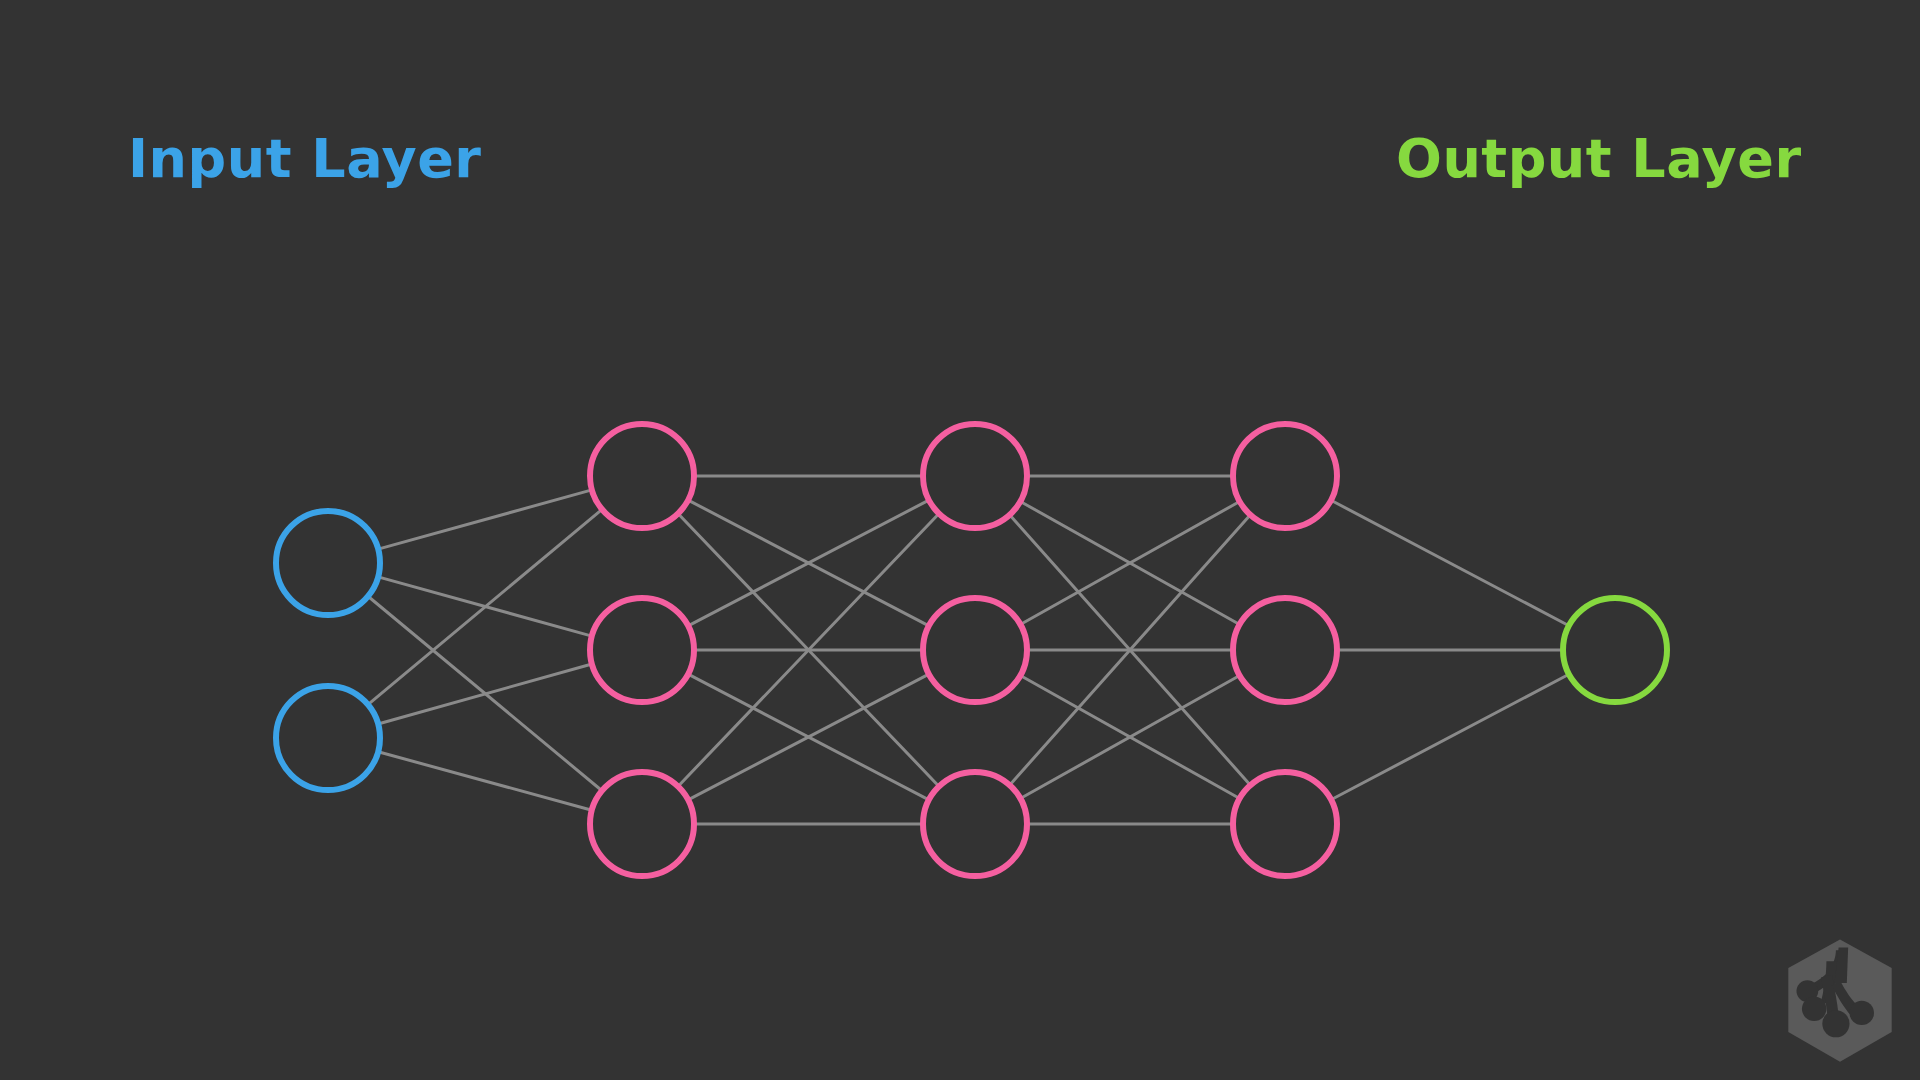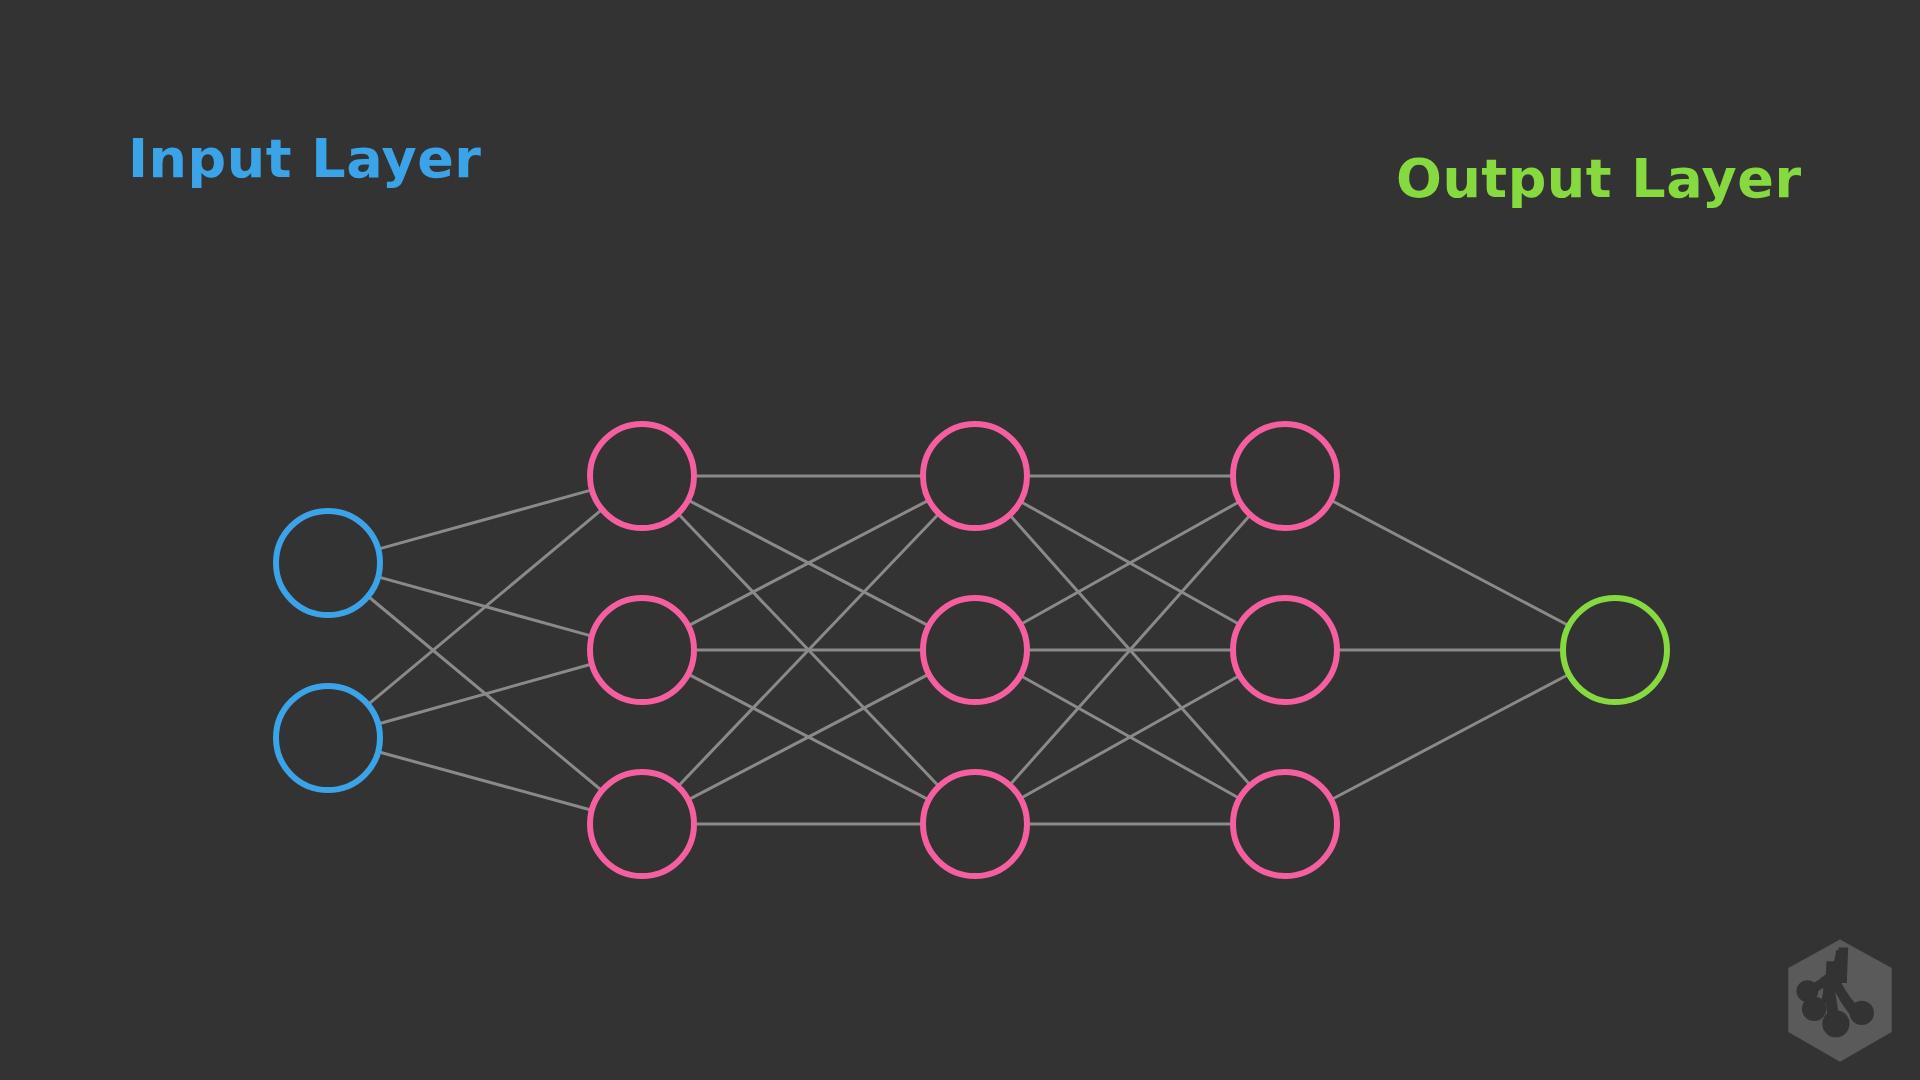--- a/index.html
+++ b/index.html
@@ -33,21 +33,21 @@
     font-family: "DejaVu Sans", "Liberation Sans", sans-serif;
     font-weight: 700;
     font-size: 54px;
     letter-spacing: 0.5px;
     line-height: 1;
     white-space: nowrap;
     user-select: none;
   }
   #label-input  { left: 128px;  top: 132px; color: #3ba3e8; }
   #label-hidden { left: 697px;  top: 132px; color: #f55fa0; }
-  #label-output { left: 1396px; top: 132px; color: #86d93f; margin-top: 20px; }
+  #label-output { left: 1396px; top: 132px; color: #86d93f; }
 
   #watermark {
     position: absolute;
     left: 1772px;
     top: 934px;
     width: 136px;
     height: 136px;
     opacity: 1;
   }
 </style>

